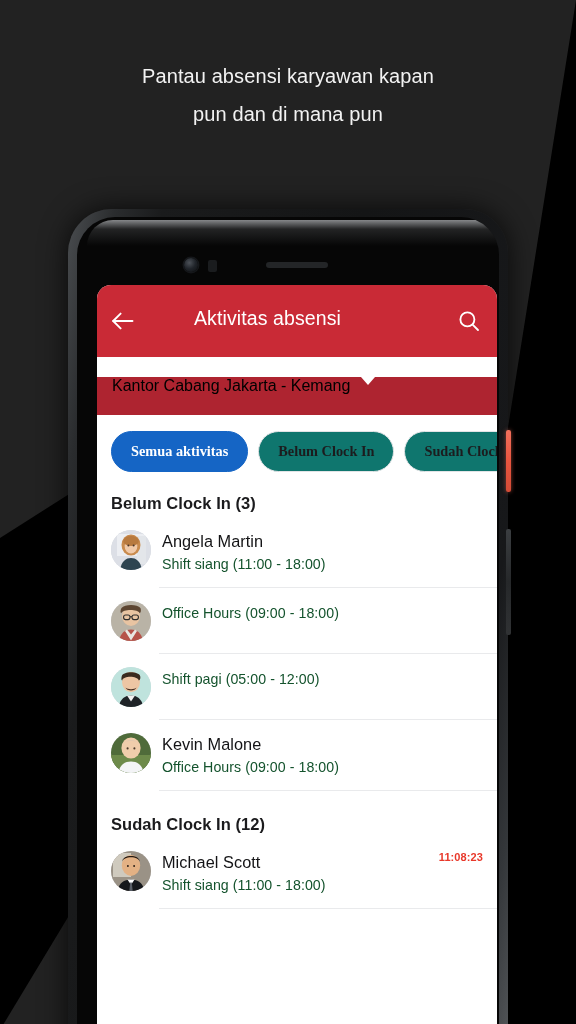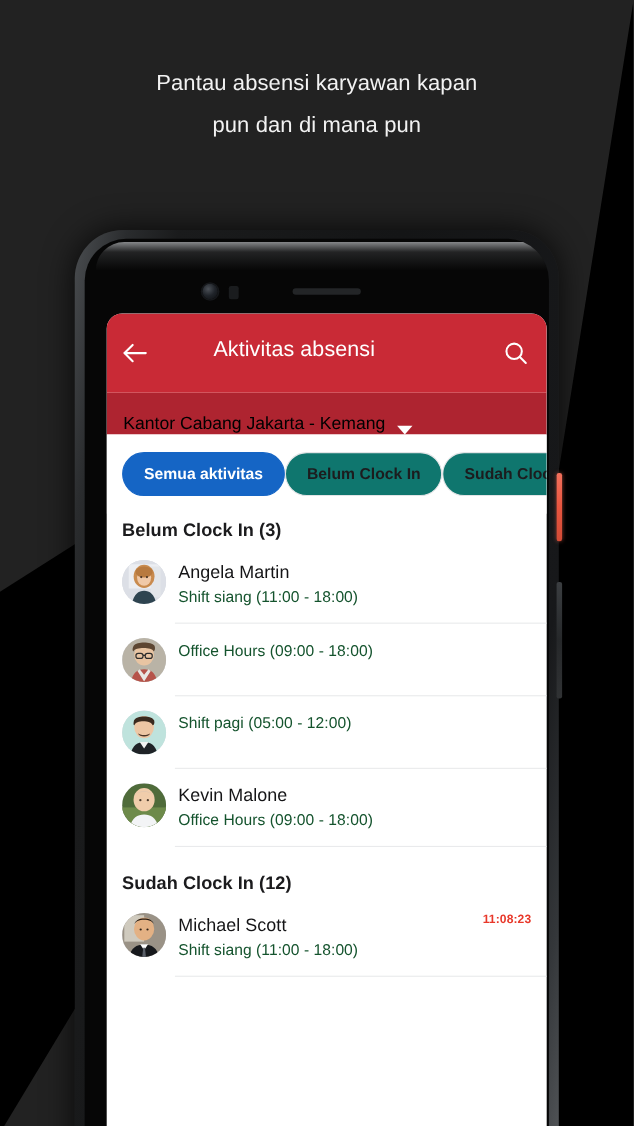--- a/index.html
+++ b/index.html
@@ -182,40 +182,43 @@
     top: 24px;
     width: 24px;
     height: 24px;
   }
 
   
   .locbar {
     background: #ae2430;
     height: 38px;
     display: flex;
-    align-items: flex-end;
+    align-items: flex-start;
     padding: 0 0 0 15px;
+    margin-top: 20px;
   }
   .caret {
     margin-left: 11px;
     width: 0;
     height: 0;
     border-left: 7px solid transparent;
     border-right: 7px solid transparent;
     border-top: 8px solid #ffffff;
   }
 
   
   .chips {
     display: flex;
     align-items: center;
+    gap: 10px;
     padding: 16px 0 16px 14px;
     background: #ffffff;
     overflow: hidden;
     white-space: nowrap;
+    font-family: Liberation Serif, serif;
   }
   .chip {
     flex: 0 0 auto;
     border-radius: 21px;
     padding: 11px 19px;
     font-size: 14.3px;
     font-weight: 700;
     background: #0f766e;
     color: #1c1c1e;
     border: 1px solid #e2e4e6;

